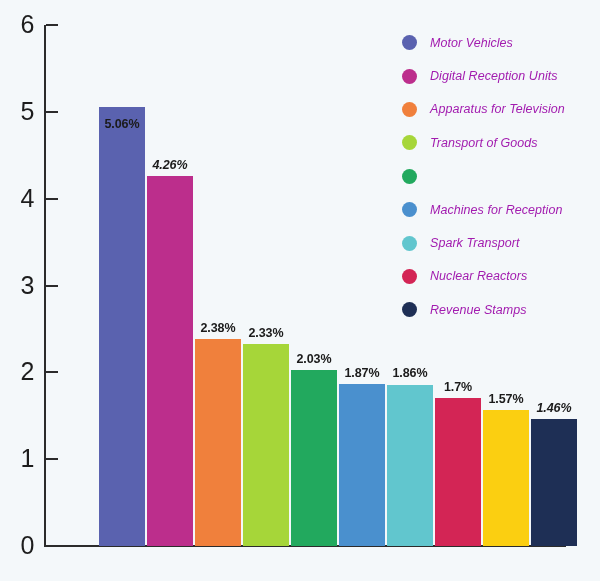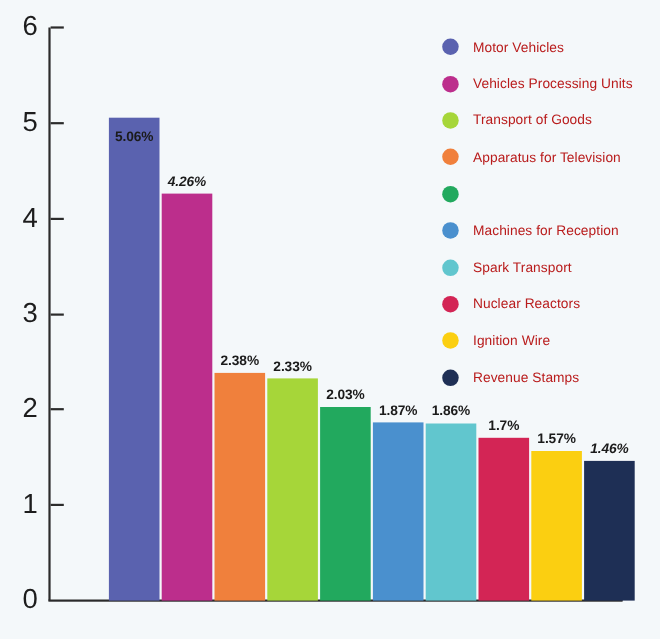--- a/index.html
+++ b/index.html
@@ -104,23 +104,24 @@
   }
   .legend-swatch {
     width: 15px;
     height: 15px;
     border-radius: 50%;
     flex: 0 0 15px;
   }
   .legend-label {
     margin-left: 13px;
     font-size: 12.5px;
-    color: #b91c1c;
+    color: #a21caf;
     white-space: nowrap;
     letter-spacing: 0.05px;
+    font-style: italic;
   }
 </style>
 </head>
 <body>
 
 <div id="chart-root">
 
   <div class="y-axis-line"></div>
   <div id="y-ticks">
       <div class="y-tick-label" style="top: 533px;">0</div>
@@ -164,48 +165,44 @@
       <div class="bar-value" style="left: 519px; width: 70px; top: 402.223px; font-style: italic;">1.46%</div>
     </div>
 
   <div class="legend" id="legend">
       <div class="legend-item">
         <span class="legend-swatch" style="background: rgb(90, 98, 175);"></span>
         <span class="legend-label">Motor Vehicles</span>
       </div>
       <div class="legend-item">
         <span class="legend-swatch" style="background: rgb(188, 46, 140);"></span>
-        <span class="legend-label">Vehicles Processing Units</span>
+        <span class="legend-label">Digital Reception Units</span>
+      </div>
+      <div class="legend-item">
+        <span class="legend-swatch" style="background: rgb(240, 128, 60);"></span>
+        <span class="legend-label">Apparatus for Television</span>
       </div>
       <div class="legend-item">
         <span class="legend-swatch" style="background: rgb(166, 214, 57);"></span>
         <span class="legend-label">Transport of Goods</span>
       </div>
       <div class="legend-item">
-        <span class="legend-swatch" style="background: rgb(240, 128, 60);"></span>
-        <span class="legend-label">Apparatus for Television</span>
-      </div>
-      <div class="legend-item">
         <span class="legend-swatch" style="background: rgb(34, 169, 94);"></span>
       </div>
       <div class="legend-item">
         <span class="legend-swatch" style="background: rgb(74, 144, 206);"></span>
         <span class="legend-label">Machines for Reception</span>
       </div>
       <div class="legend-item">
         <span class="legend-swatch" style="background: rgb(97, 198, 206);"></span>
         <span class="legend-label">Spark Transport</span>
       </div>
       <div class="legend-item">
         <span class="legend-swatch" style="background: rgb(211, 37, 85);"></span>
         <span class="legend-label">Nuclear Reactors</span>
       </div>
       <div class="legend-item">
-        <span class="legend-swatch" style="background: rgb(251, 207, 17);"></span>
-        <span class="legend-label">Ignition Wire</span>
-      </div>
-      <div class="legend-item">
         <span class="legend-swatch" style="background: rgb(30, 47, 85);"></span>
         <span class="legend-label">Revenue Stamps</span>
       </div>
     </div>
 
 </div>
 
 </body></html>

